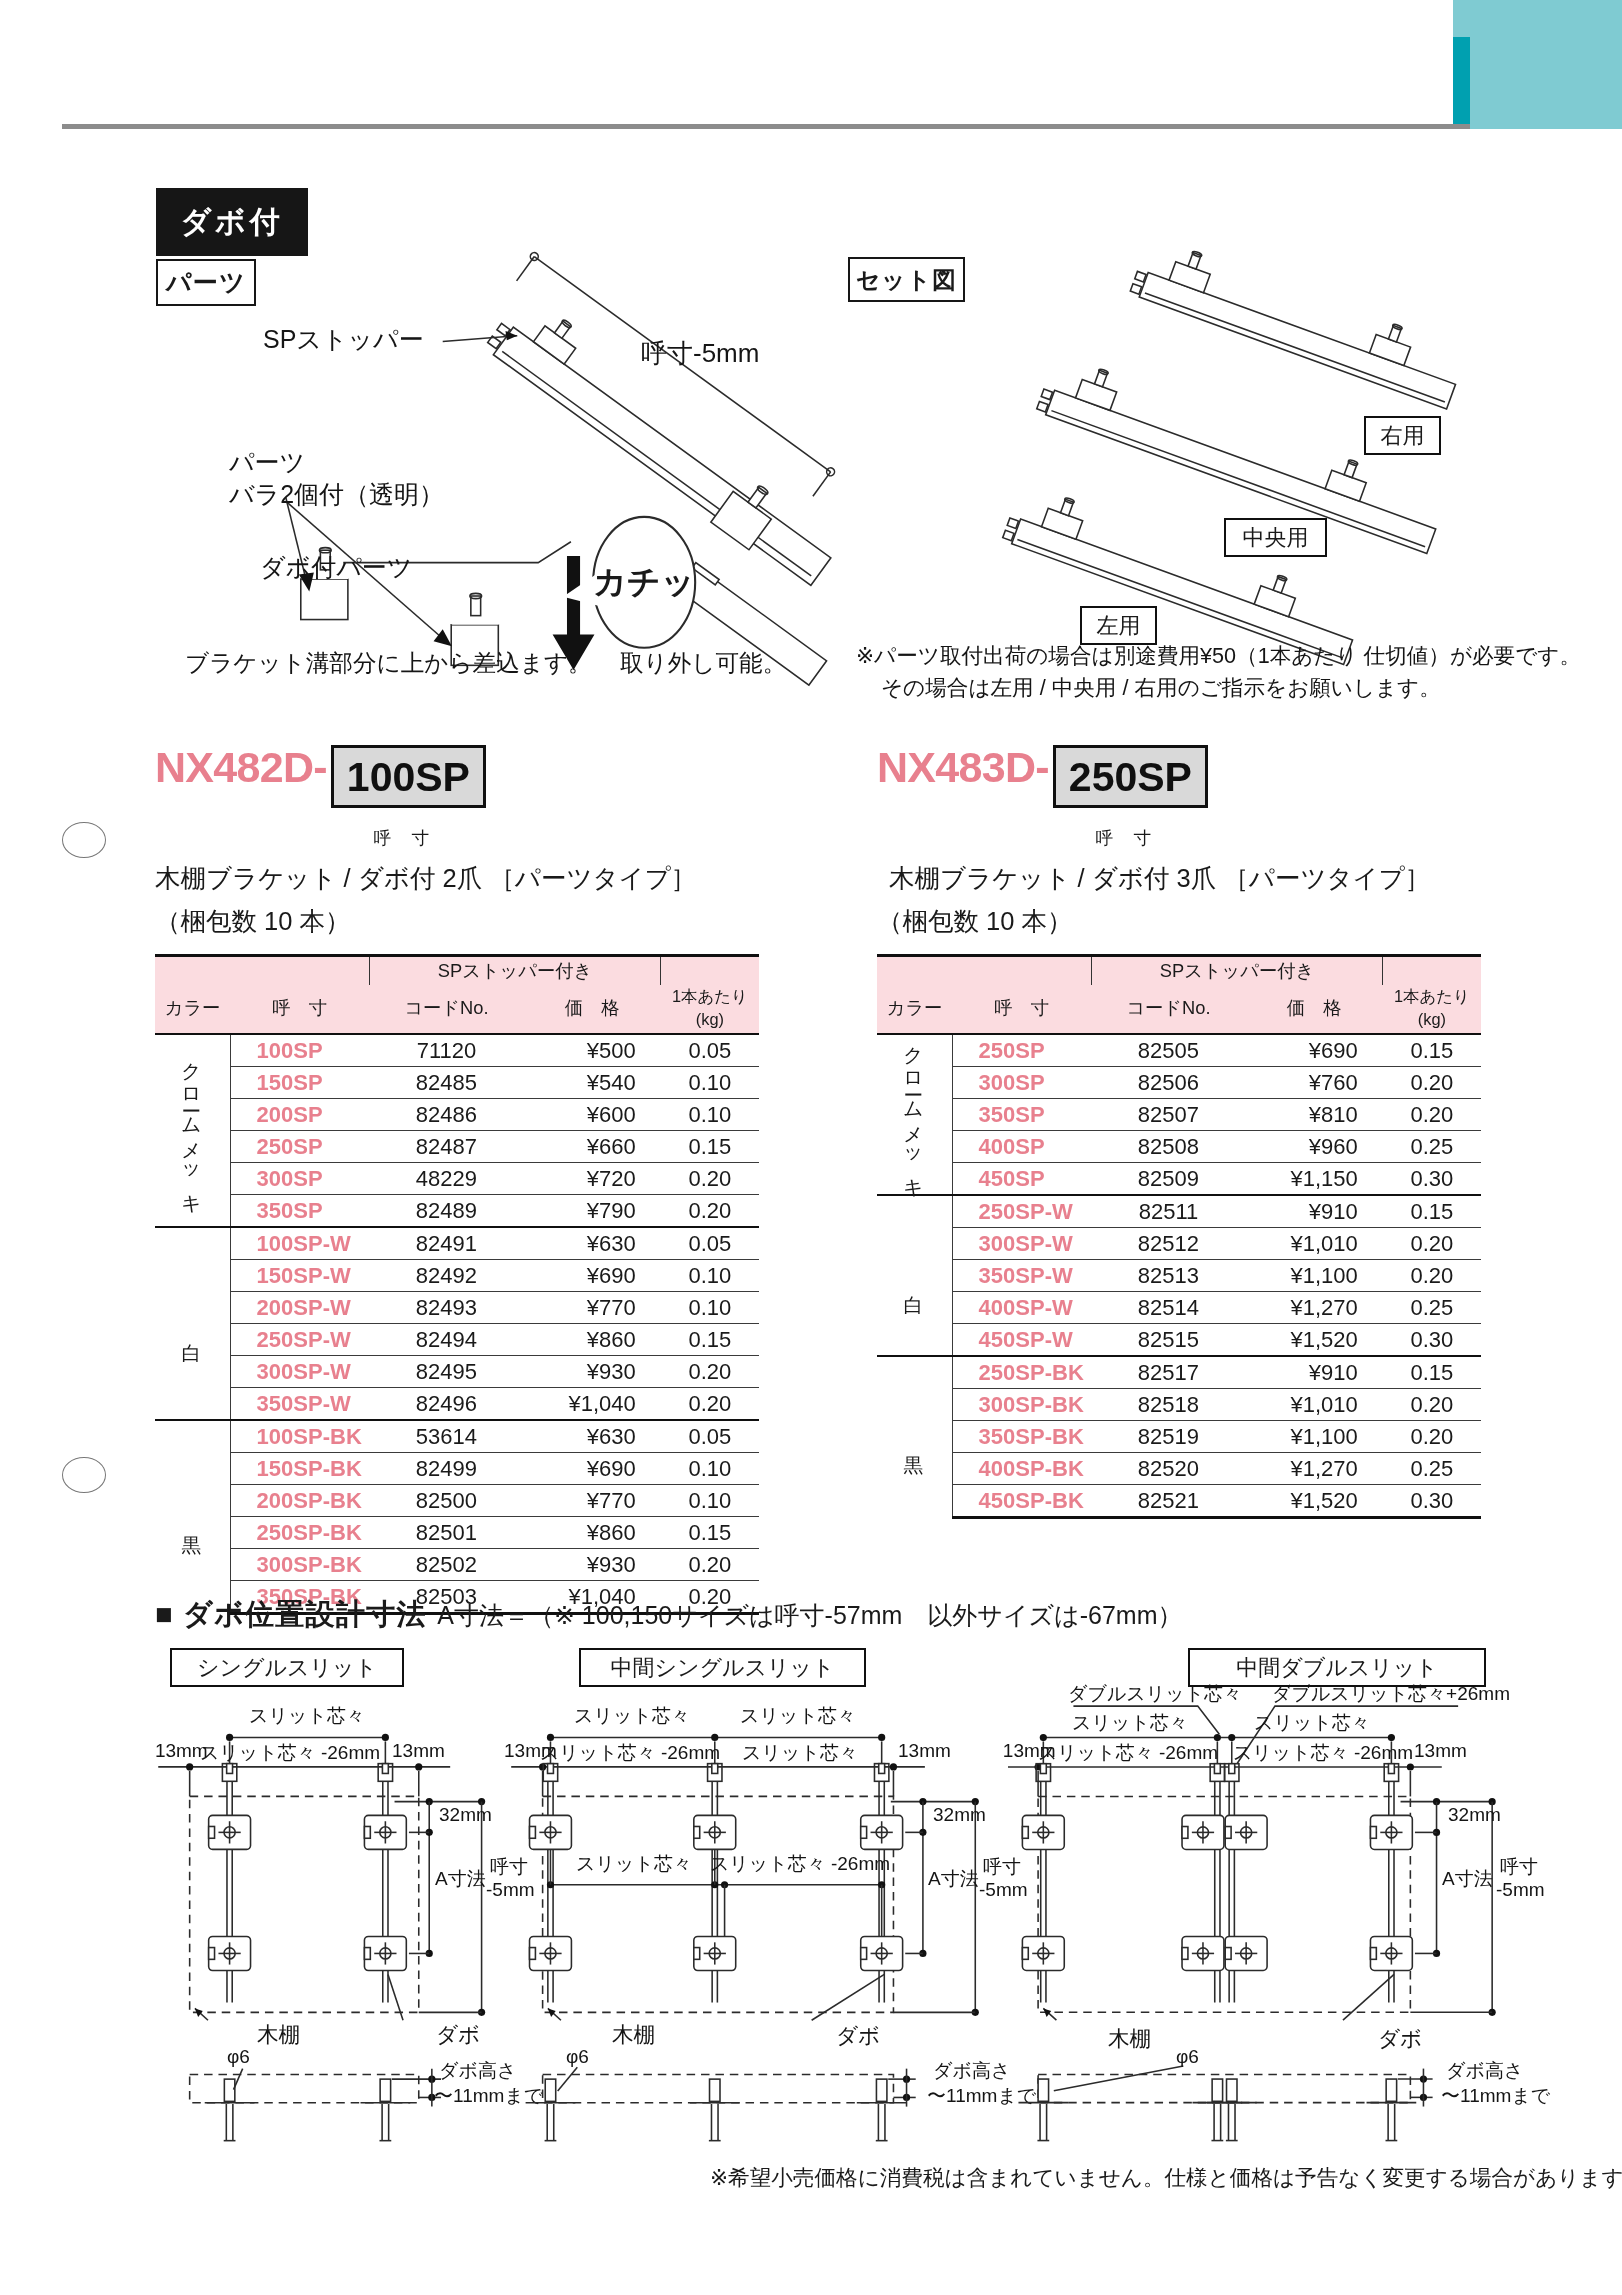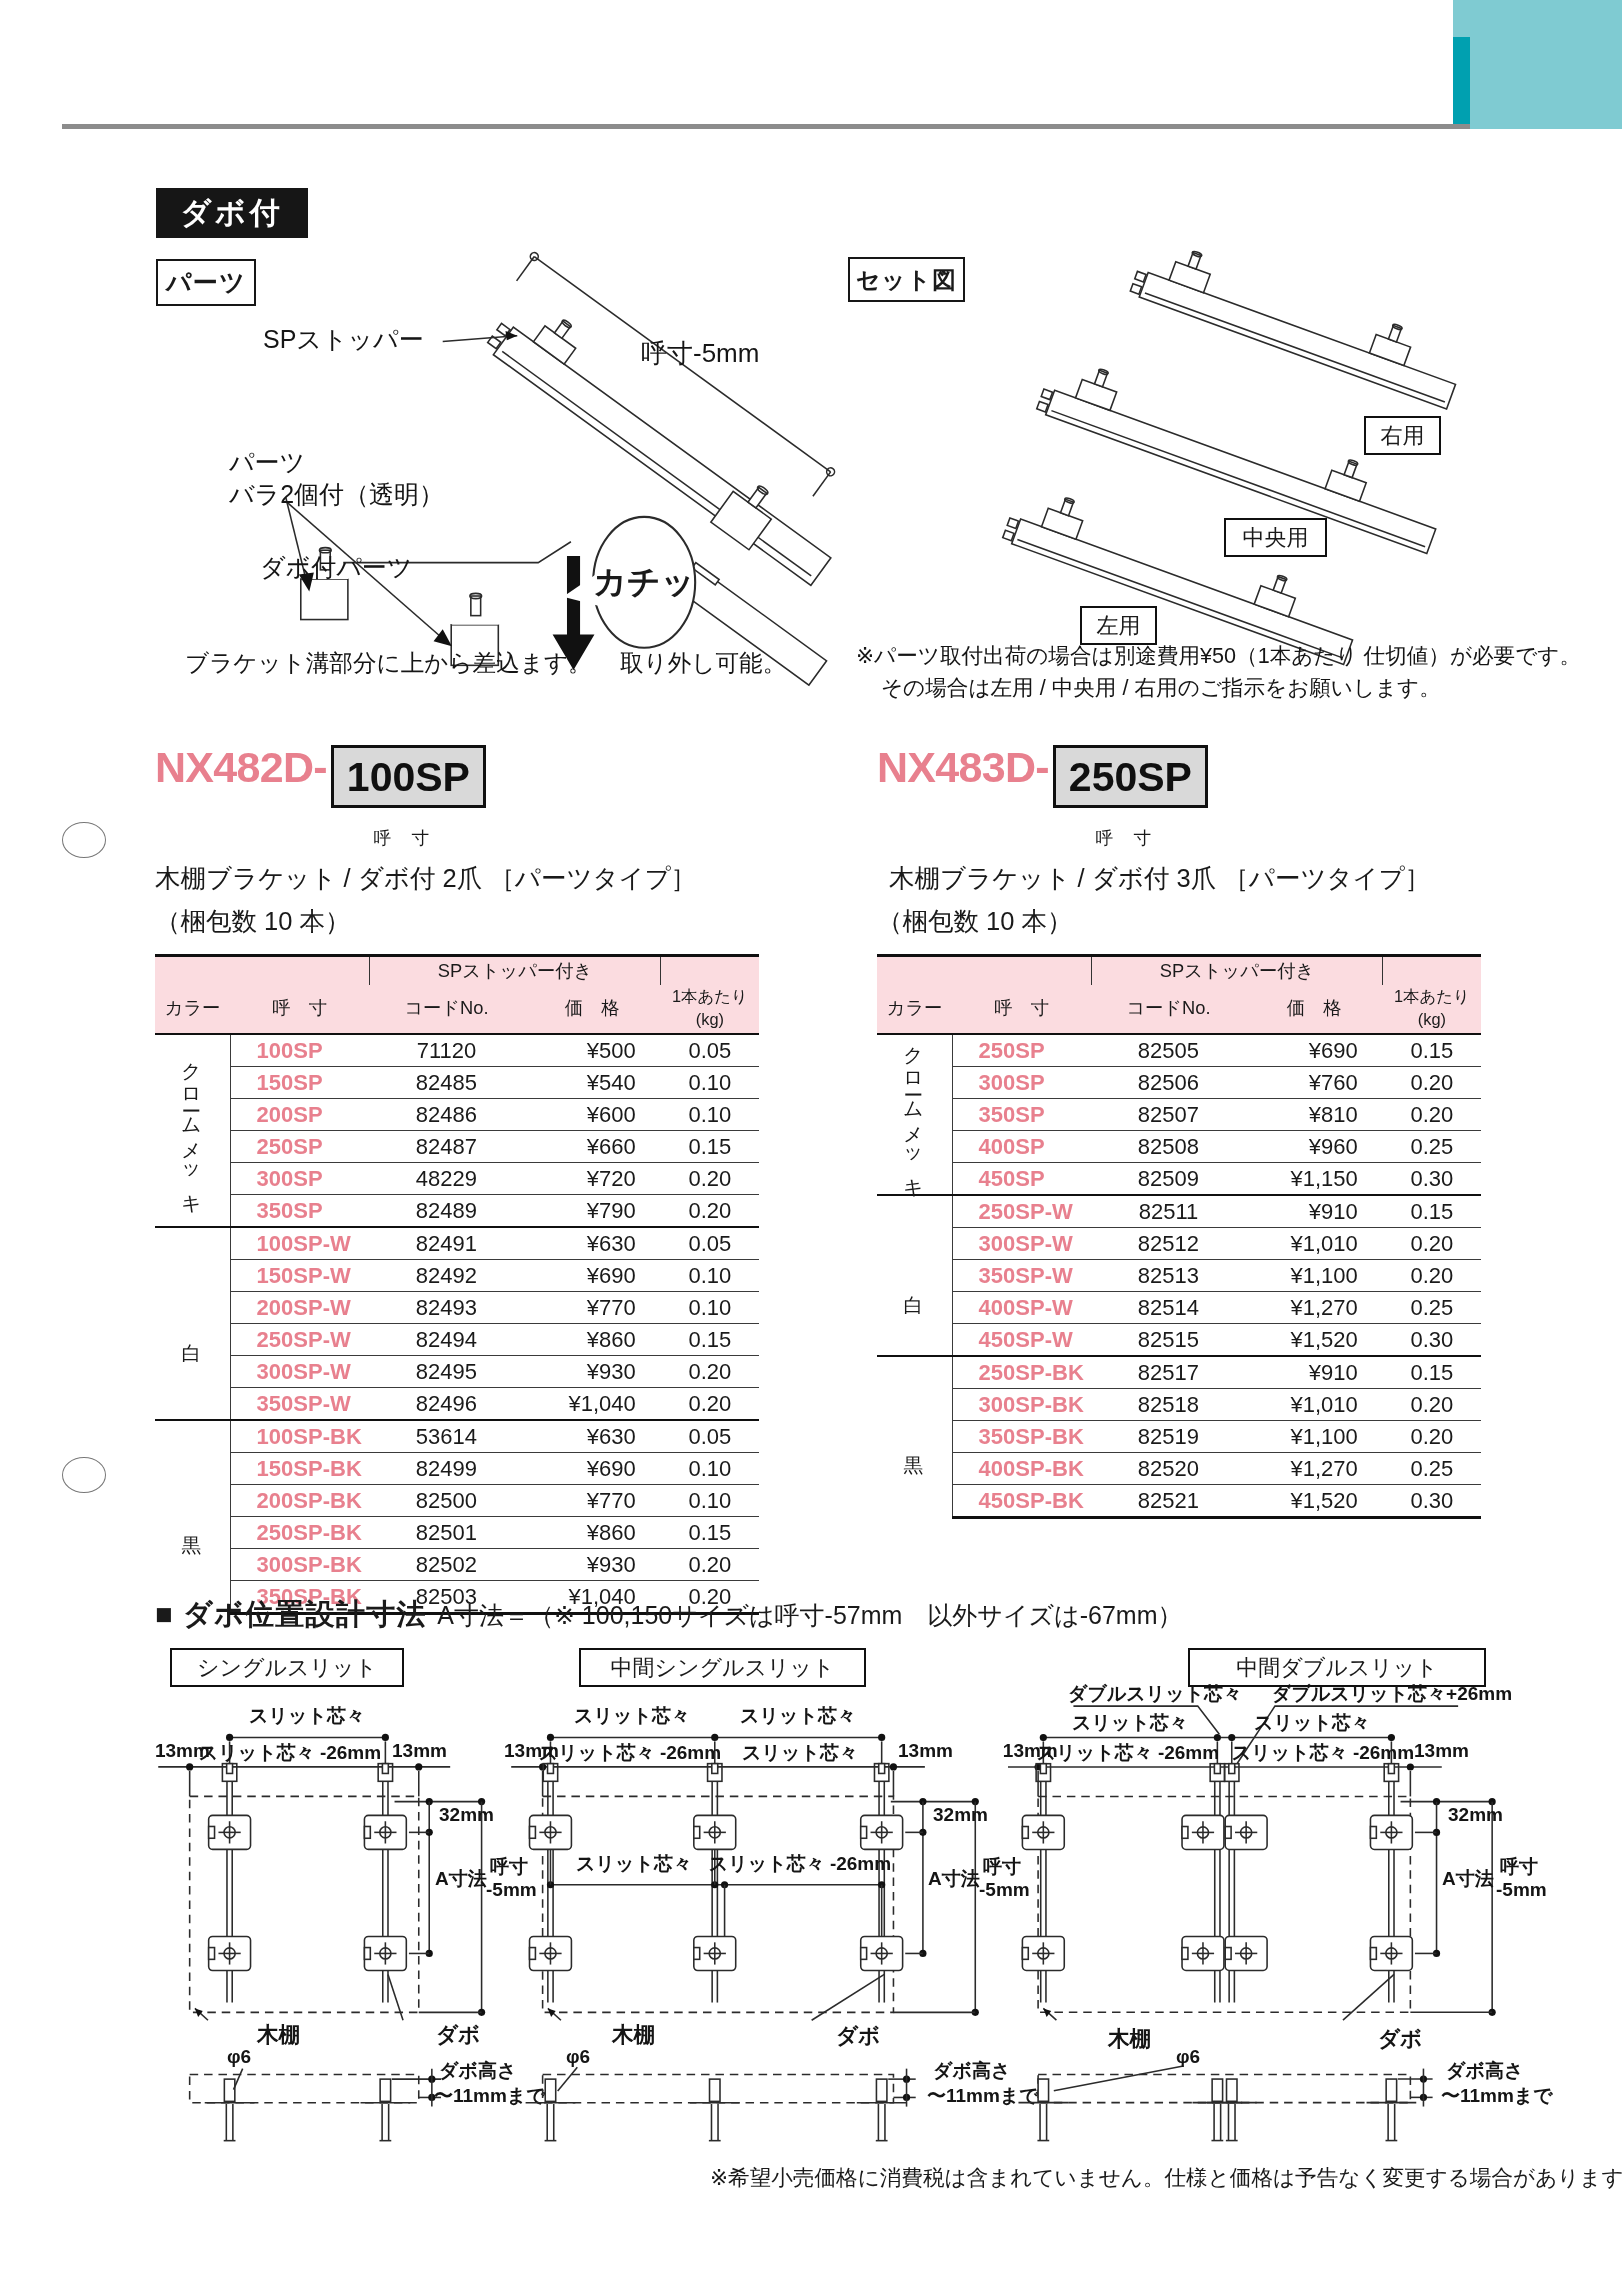--- a/index.html
+++ b/index.html
@@ -53,41 +53,41 @@
   #design-heading .mk{font-size:29px;font-weight:bold;}
   #design-heading .hd{font-size:29px;font-weight:bold;letter-spacing:1.3px;}
   #design-heading .fm{font-size:25px;}
   .slitbox{position:absolute;height:35px;border:2.6px solid #101010;background:#fff;display:flex;align-items:center;
            justify-content:center;font-size:22px;font-weight:500;}
   .diag{position:absolute;}
   .diag svg line,.diag svg polyline,.diag svg rect,.diag svg circle,.diag svg path{
       stroke:#2b2b2b;stroke-width:2.4;fill:none;}
   .diag svg .dt{fill:#111 !important;stroke:none !important;}
   .diag svg .dsh{stroke-dasharray:13 9;}
-  .dl{position:absolute;font-size:19px;white-space:nowrap;color:#151515;font-weight:bold;}
+  .dl{position:absolute;font-size:19px;white-space:nowrap;color:#151515;}
   .dl.c{transform:translateX(-50%);}
   .dl.big{font-size:21.6px;margin-left:48px;}
   
   .punch{position:absolute;width:42px;height:34px;border:1.6px solid #777;border-radius:50%;}
   #footer-note{position:absolute;left:710px;top:2163px;font-size:21.6px;white-space:nowrap;}
   .kachi{position:absolute;font-size:33px;font-weight:bold;transform:translate(-50%,-50%);}
 </style>
 </head>
 <body>
 
 <div id="page">
 
   <div id="teal-light"></div>
   <div id="teal-dark"></div>
   <div id="top-rule"></div>
 
   <div class="punch" style="left:62px;top:822px;"></div>
   <div class="punch" style="left:62px;top:1457px;"></div>
 
-  <div class="badge-solid" style="left:156px;top:188px;width:152px;height:50px;font-size:30px;letter-spacing:3.9px;">ダボ付</div>
+  <div class="badge-solid" style="left:156px;top:188px;width:152px;height:68px;font-size:30px;letter-spacing:3.9px;">ダボ付</div>
   <div class="badge-box" style="left:156px;top:259px;width:96px;height:43px;font-size:25px;letter-spacing:1.3px;">パーツ</div>
   <div class="badge-box" style="left:848px;top:257px;width:113px;height:41px;font-size:23.6px;letter-spacing:1.3px;">セット図</div>
 
   <div class="fig abs" style="left:147px;top:216px;width:700px;height:484px;">
     <svg width="700" height="484" viewBox="0 0 1070 740">
 
       <g transform="translate(592,62) rotate(36)">
         <line x1="0" y1="0" x2="560" y2="0"></line>
         <circle class="dt" cx="0" cy="0" r="6"></circle>
           <circle class="dt" cx="560" cy="0" r="6"></circle>

